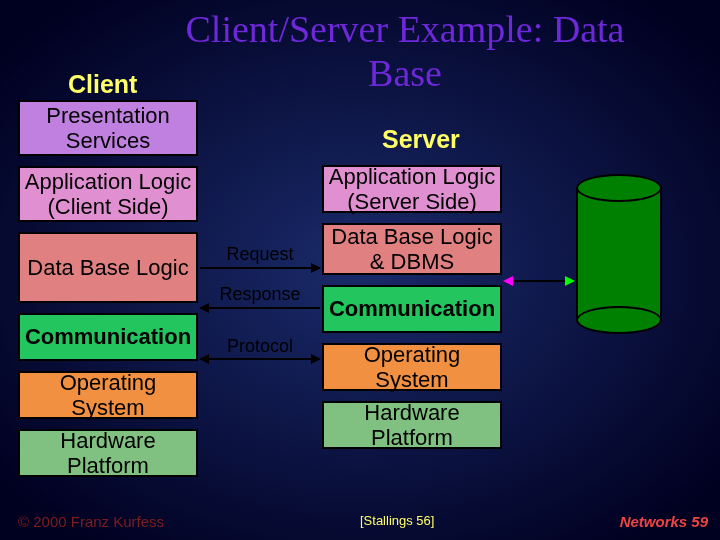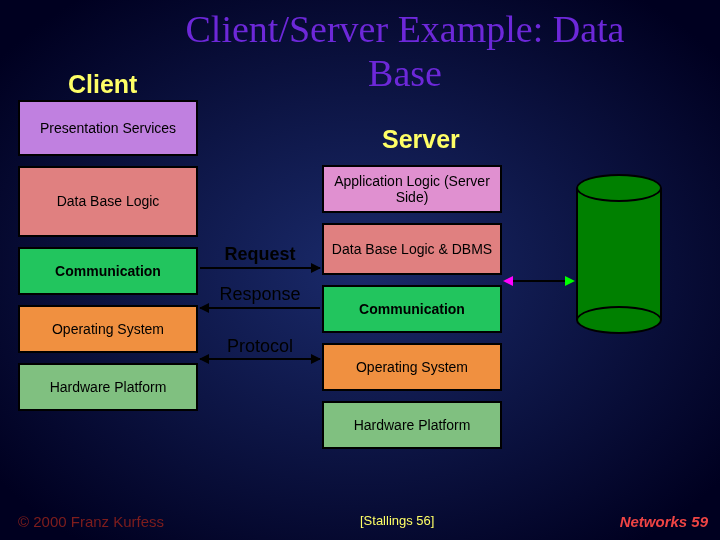--- a/index.html
+++ b/index.html
@@ -37,41 +37,41 @@
   }
   .client-stack { left: 18px; top: 100px; }
   .server-stack { left: 322px; top: 165px; }
 
   .box {
     border: 2px solid #000;
     text-align: center;
     display: flex;
     align-items: center;
     justify-content: center;
-    font-size: 14px;
+    font-size: 22px;
     line-height: 1.15;
     padding: 15px 4px;
   }
   .gap { margin-top: 10px; }
 
   .purple   { background: #c080e0; }
   .pink     { background: #e090d0; }
   .salmon   { background: #e08080; }
   .yellow   { background: #22c55e; font-weight: bold; }
   .orange   { background: #f09040; }
   .green    { background: #80c080; }
 
   .mid-label {
     position: absolute;
     color: #000;
     font-size: 18px;
     text-align: center;
     width: 116px;
   }
-  .req  { left: 202px; top: 244px; font-weight: bold; }
+  .req  { left: 202px; top: 244px; }
   .resp { left: 202px; top: 284px; }
   .prot { left: 202px; top: 336px; }
 
   .arrow {
     position: absolute;
     height: 2px;
     background: #000;
   }
   .arrow::after {
     content: "";
@@ -159,20 +159,21 @@
 </head>
 <body>
 
 <div class="title">Client/Server Example: Data Base</div>
 
 <div class="label-heading client-h">Client</div>
 <div class="label-heading server-h">Server</div>
 
 <div class="stack client-stack">
   <div class="box purple" style="height:56px">Presentation Services</div>
+  <div class="box pink gap" style="height:56px">Application Logic (Client Side)</div>
   <div class="box salmon gap" style="height:71px">Data Base Logic</div>
   <div class="box yellow gap" style="height:48px">Communication</div>
   <div class="box orange gap" style="height:48px">Operating System</div>
   <div class="box green gap" style="height:48px">Hardware Platform</div>
 </div>
 
 <div class="stack server-stack">
   <div class="box pink" style="height:48px">Application Logic (Server Side)</div>
   <div class="box salmon gap" style="height:52px">Data Base Logic &amp; DBMS</div>
   <div class="box yellow gap" style="height:48px">Communication</div>

